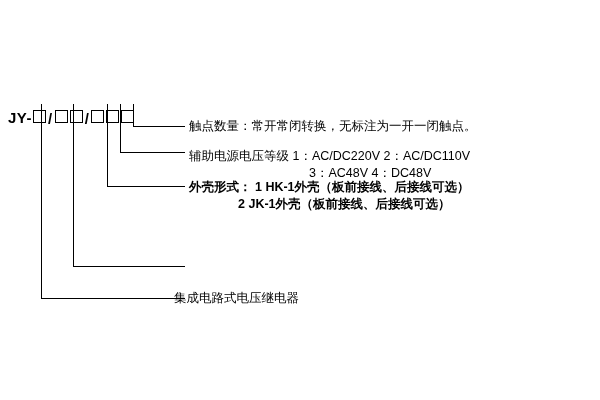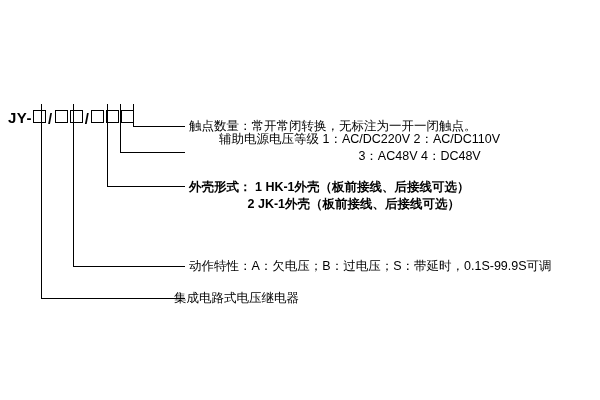--- a/index.html
+++ b/index.html
@@ -66,21 +66,20 @@
 
   
   .desc {
     position: absolute;
     font-size: 12.5px;
     line-height: 17px;
     white-space: nowrap;
   }
   .desc .ln {
     display: block;
-    text-align: center;
   }
   .indent-1 { padding-left: 120px; }
   .indent-2 { padding-left: 49px; }
   .indent-3 { padding-left: 56px; }
   .indent-4 { padding-left: 56px; }
 </style>
 </head>
 <body>
 
 <div id="root">
@@ -109,31 +108,28 @@
   <div class="vline" style="left:73px; top:104px; height:162px;"></div>
   <div class="hline" style="left:73px; top:266px; width:112px;"></div>
 
   <div class="vline" style="left:41px; top:104px; height:194px;"></div>
   <div class="hline" style="left:41px; top:298px; width:144px;"></div>
 
   <div class="desc" style="left:189px; top:118px;">
     <span class="ln">触点数量：常开常闭转换，无标注为一开一闭触点。</span>
   </div>
 
-  <div class="desc" style="left:189px; top:131px;margin-left:30px;">
+  <div class="desc" style="left:189px; top:148px;">
     <span class="ln">辅助电源电压等级  1：AC/DC220V        2：AC/DC110V</span>
     <span class="ln indent-1">3：AC48V            4：DC48V</span>
   </div>
 
   <div class="desc" style="left:189px; top:179px;font-weight:bold;">
     <span class="ln">外壳形式：  1   HK-1外壳（板前接线、后接线可选）</span>
     <span class="ln indent-2">2   JK-1外壳（板前接线、后接线可选）</span>
   </div>
 
-  <div class="desc" style="left:189px; top:258px;">
-    <span class="ln">动作特性：A：欠电压；B：过电压；S：带延时，0.1S-99.9S可调</span>
-  </div>
 
   <div class="desc" style="left:174px; top:290px;">
     <span class="ln">集成电路式电压继电器</span>
   </div>
 
 </div>
 
 </body></html>

